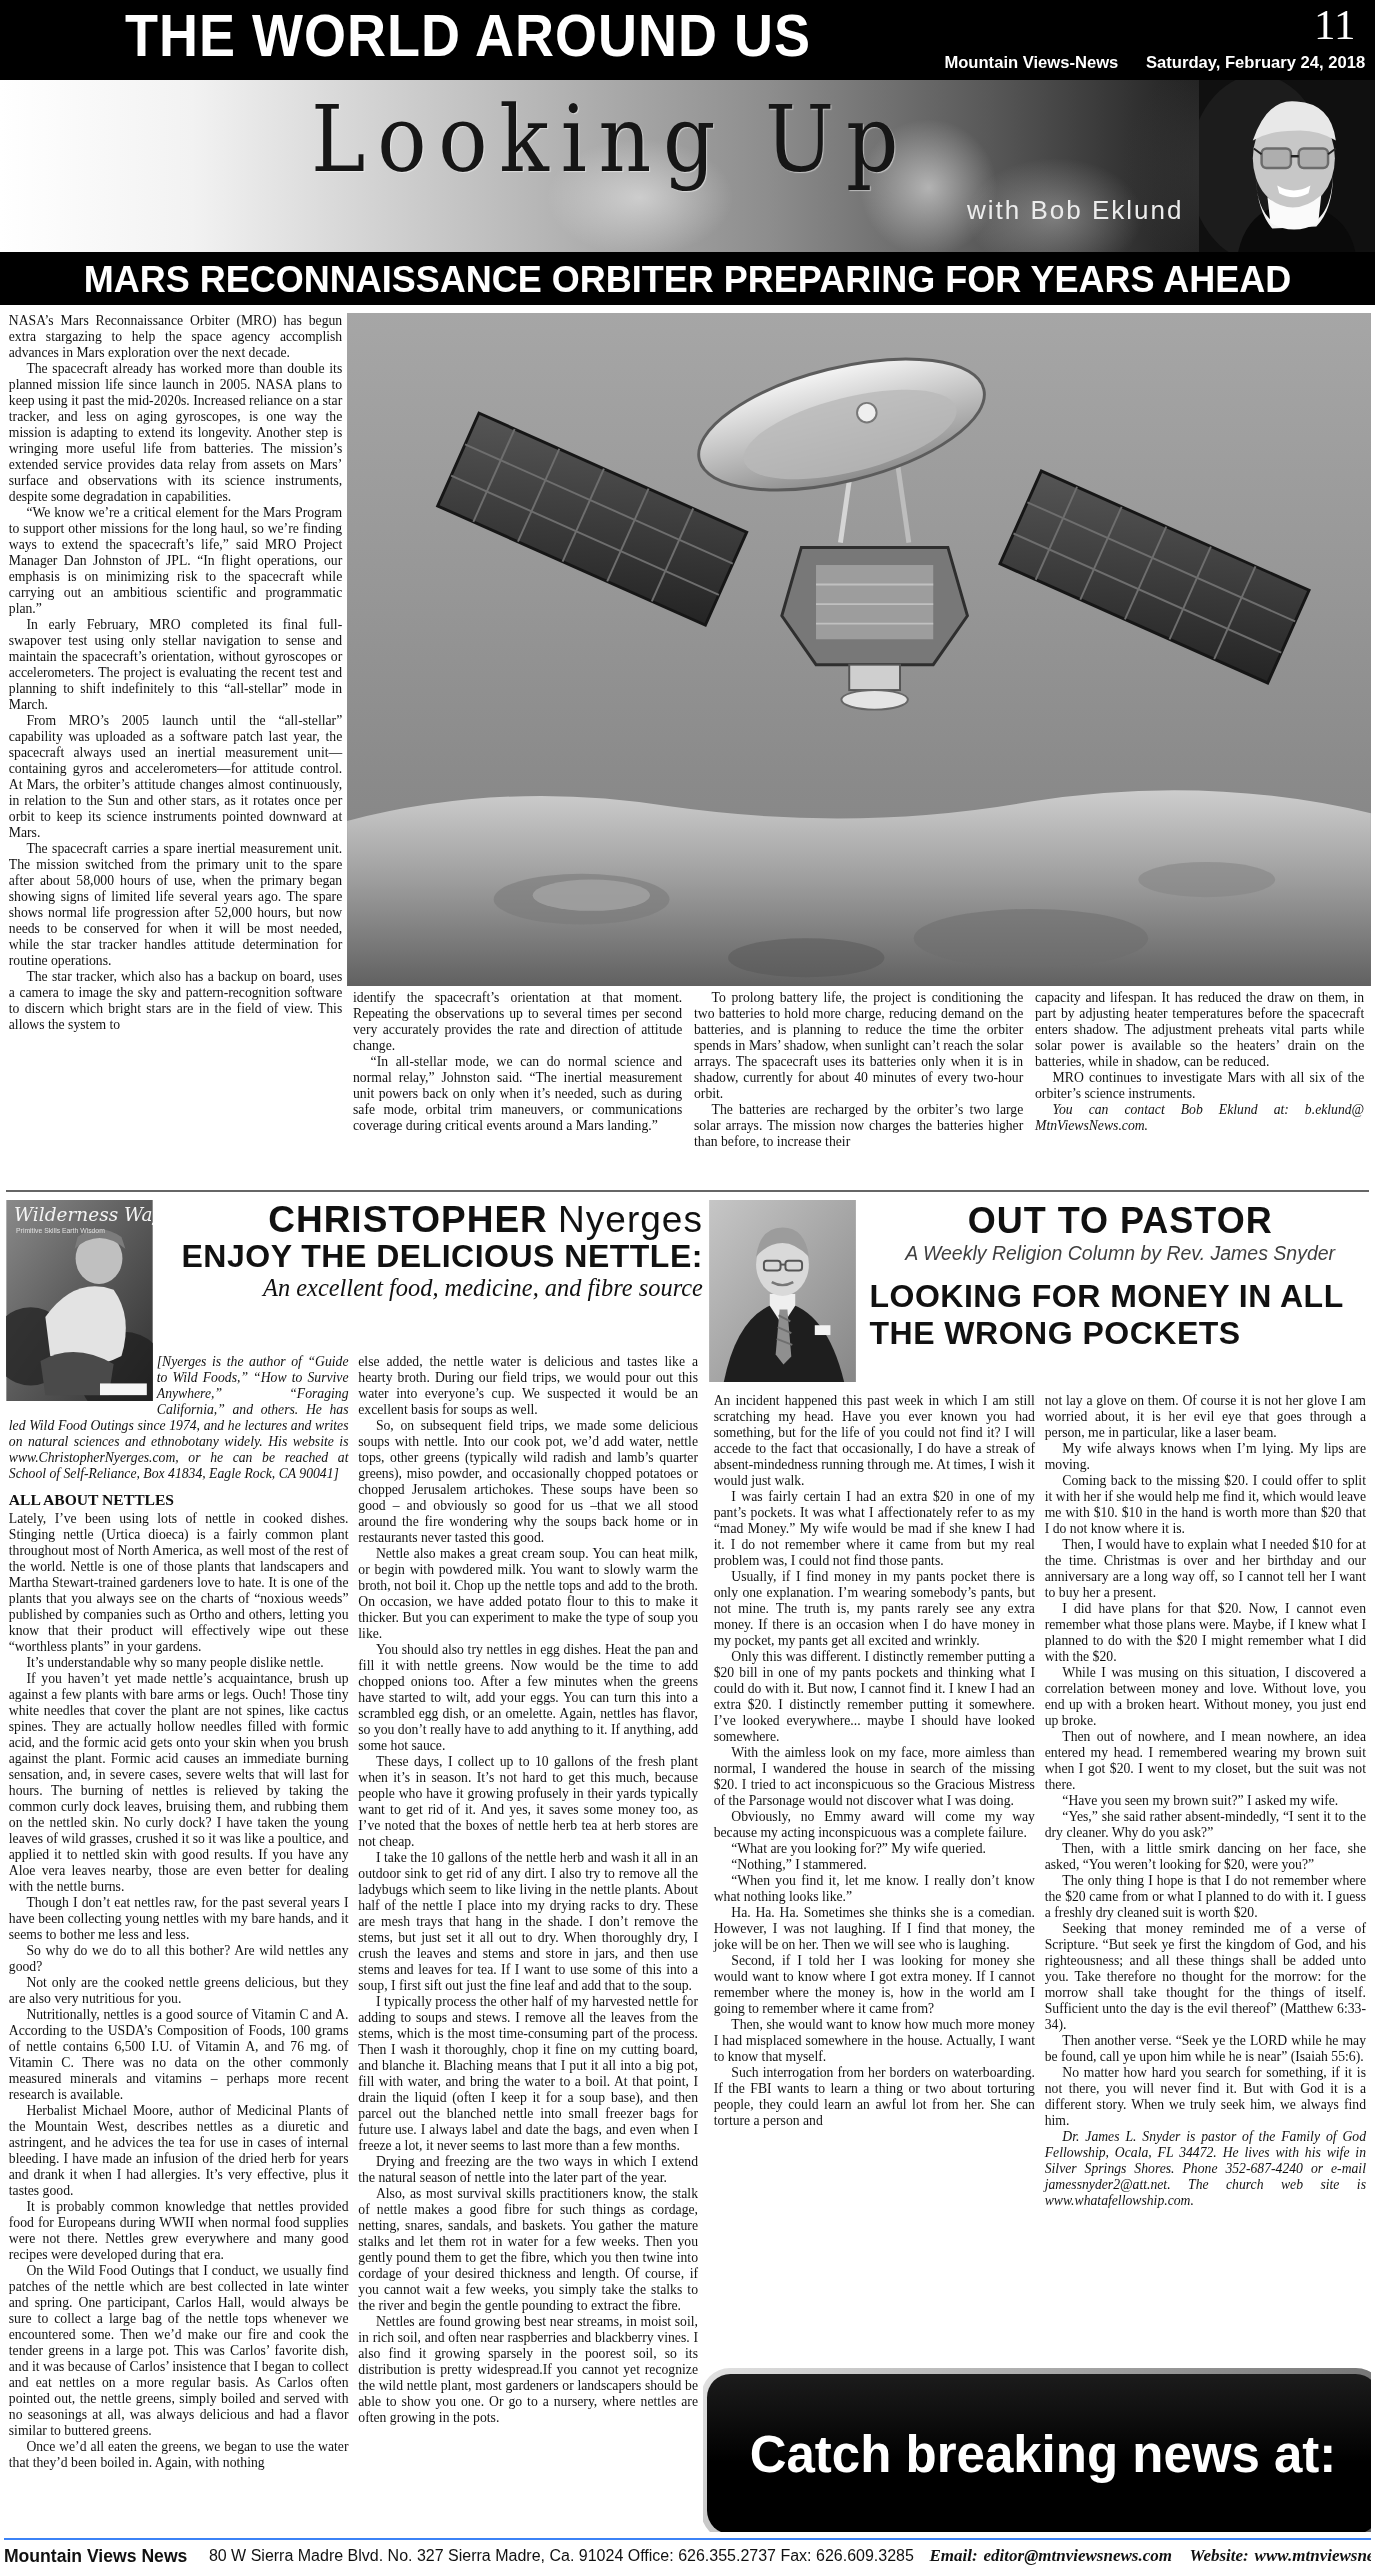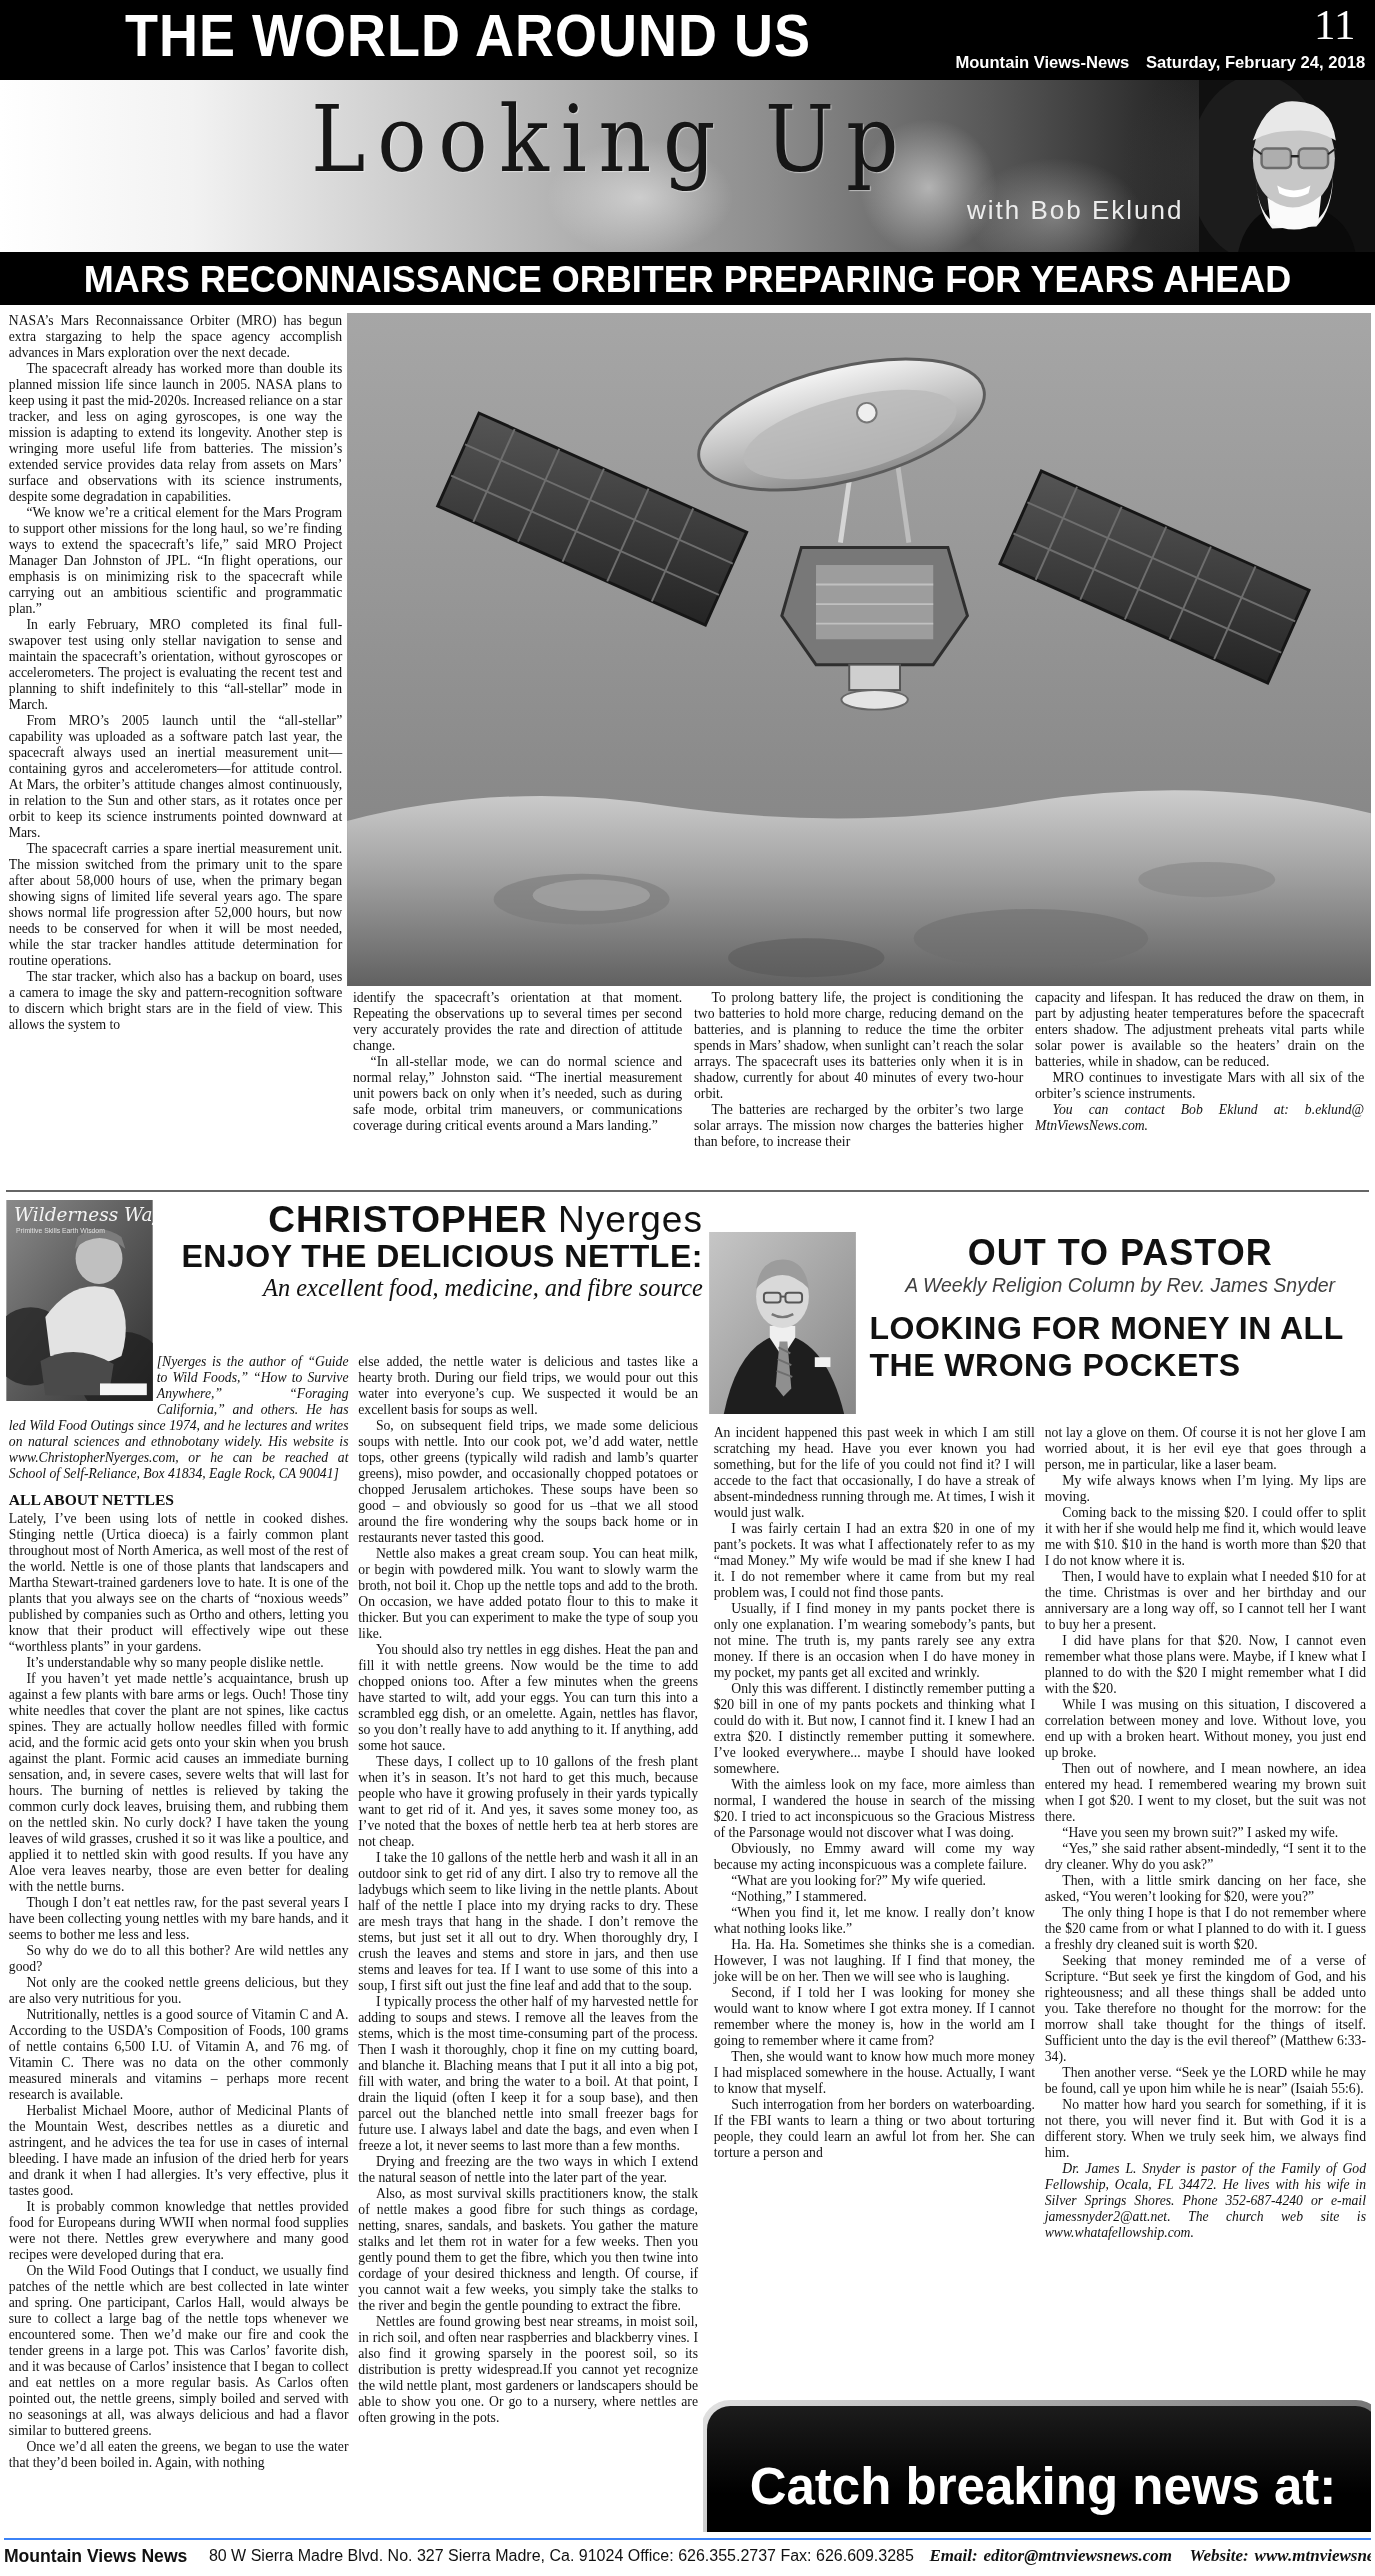--- a/index.html
+++ b/index.html
@@ -6,21 +6,21 @@
   .page{width:1375px;height:2576px;margin:0 auto;background:#fff;position:relative;
         font-family:"Liberation Serif",serif;color:#111;overflow:hidden;}
 
   
   .topbar{height:78px;background:#000000;color:#fff;position:relative;}
   .paper-title{position:absolute;left:125px;top:2px;font-family:"Liberation Sans",sans-serif;
                font-weight:bold;font-size:54px;letter-spacing:1px;transform:scaleY(1.08);transform-origin:top left;}
   .pageno{position:absolute;right:19.5px;top:0px;font-size:43px;font-family:"Liberation Serif",serif;}
   .masthead-line{position:absolute;right:9.8px;bottom:4.9px;font-family:"Liberation Sans",sans-serif;
                  font-weight:bold;font-size:16.6px;}
-  .masthead-line span{margin-left:12px;}
+  .masthead-line span{margin-left:23px;}
 
   
   .banner{height:172px;position:relative;overflow:hidden;border-top:2.9px solid #000;border-bottom:2.9px solid #000;
     background:linear-gradient(90deg,#ffffff 0%,#f2f2f2 14%,#b9b9b9 38%,#8d8d8d 56%,#585858 72%,#1d1d1d 88%,#000 100%);}
   .flare{position:absolute;border-radius:50%;}
   .f1{left:547px;top:59px;width:186px;height:117px;background:radial-gradient(closest-side,rgba(255,255,255,.45),rgba(255,255,255,0));}
   .f2{left:860px;top:39px;width:137px;height:137px;background:radial-gradient(closest-side,rgba(255,255,255,.5),rgba(255,255,255,0));}
   .f3{left:967px;top:78px;width:176px;height:117px;background:radial-gradient(closest-side,rgba(230,230,230,.35),rgba(255,255,255,0));}
   .f4{left:1123px;top:-29px;width:234px;height:234px;background:radial-gradient(closest-side,rgba(60,60,60,.8),rgba(0,0,0,0));}
   .lu-text{position:absolute;left:311px;top:5.9px;font-family:"DejaVu Serif",serif;font-size:82px;
@@ -45,21 +45,21 @@
   .mars-image{height:676px;position:relative;overflow:hidden;
     background:linear-gradient(180deg,#a6a6a6 0%,#979797 40%,#8a8a8a 70%,#808080 100%);}
   .m-cols{display:flex;height:193px;overflow:hidden;margin-top:3.9px;}
   .m-cols > div{width:341px;padding:0 5.9px;box-sizing:border-box;overflow:hidden;}
 
   .divider{border-top:2px solid #666;margin:7.8px 5.9px 0 5.9px;}
 
   
   .bottom{display:flex;padding:7.8px 3.9px 0 3.9px;height:1340px;box-sizing:border-box;}
   .ny-block{width:699px;position:relative;box-sizing:border-box;overflow:hidden;}
-  .pa-block{width:668px;position:relative;box-sizing:border-box;overflow:hidden;padding-left:5.9px;margin-top:32px;}
+  .pa-block{width:668px;position:relative;box-sizing:border-box;overflow:hidden;padding-left:5.9px;}
 
   .ny-cover{position:absolute;left:2px;top:0px;width:147px;height:201px;}
   .ny-heads{margin-left:68px;height:133px;text-align:right;}
   .ny-author{font-family:"Liberation Sans",sans-serif;font-size:37px;line-height:39px;}
   .ny-author .first{font-weight:bold;letter-spacing:1px;}
   .ny-author .last{font-weight:normal;letter-spacing:1px;}
   .ny-headline{font-family:"Liberation Sans",sans-serif;font-weight:bold;font-size:32px;line-height:35px;letter-spacing:0.5px;}
   .ny-subhead{font-family:"Liberation Serif",serif;font-style:italic;font-size:24.4px;line-height:27px;}
   .ny-cols{display:flex;margin-top:21px;height:1197px;overflow:hidden;}
   .ny-cols > div{width:350px;padding:0 4.9px;box-sizing:border-box;overflow:hidden;}

